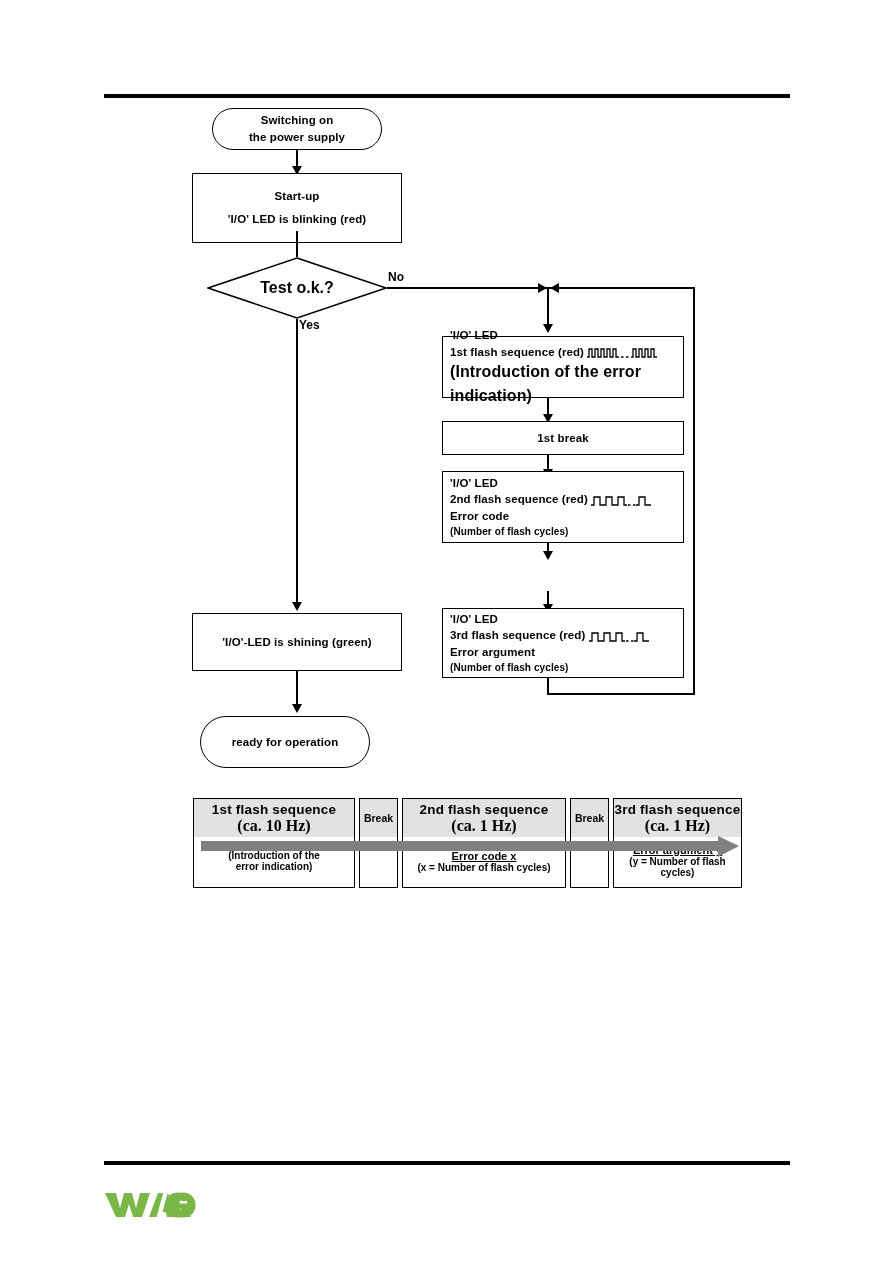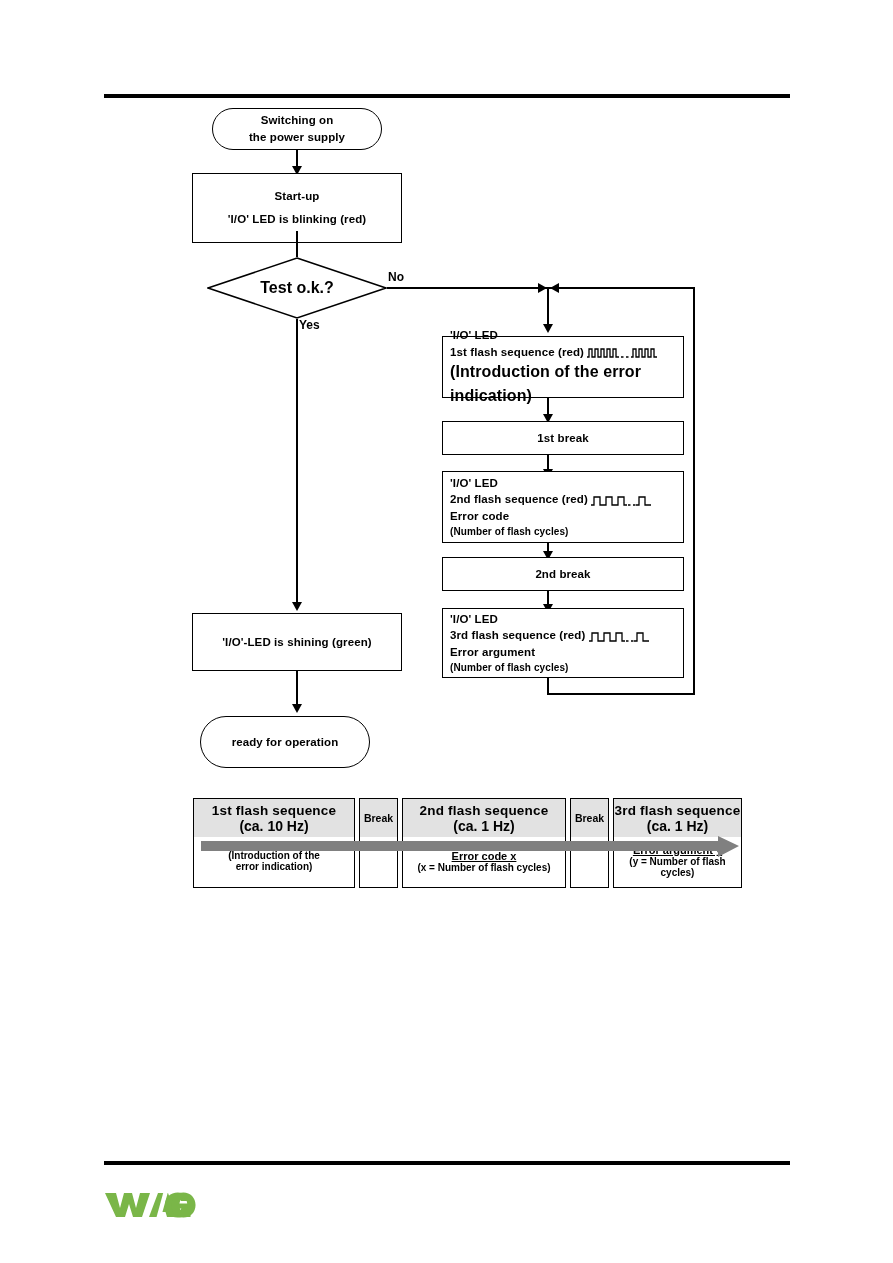--- a/index.html
+++ b/index.html
@@ -139,21 +139,21 @@
   .tcol .tbody {
     box-sizing: border-box;
     height: 48px;
     display: flex;
     flex-direction: column;
     align-items: center;
     justify-content: center;
     text-align: center;
   }
   .t-title { font-size: 13.5px; font-weight: 700; letter-spacing: .2px; }
-  .t-sub   { font-size: 14px;   font-weight: 600; }
+  .t-sub   { font-size: 16px;   font-weight: 600; font-family: Liberation Serif, serif; }
   .t-main  { font-size: 11px;   font-weight: 700; text-decoration: underline; }
   .t-note  { font-size: 10px;   font-weight: 600; }
   .t-break { font-size: 10.5px; font-weight: 700; }
 
   .gray-arrow {
     position: absolute;
     left: 0;
     top: 38px;
     width: 549px;
     height: 22px;
@@ -239,23 +239,20 @@
         <path d="M37,10 L45,10" fill="none" stroke="#000" stroke-width="1.3" stroke-dasharray="2.5,2.5"></path>
         <path d="M45,10 L48,10 L48,2 L54,2 L54,10 L60,10" fill="none" stroke="#000" stroke-width="1.3"></path>
       </svg>
     </span>
     <span class="ln">Error code</span>
     <span class="ln" style="font-size:10px;">(Number of flash cycles)</span>
   </div>
   <div class="ln-v" style="left:547px; top:543px; height:14px;"></div>
   <div class="arrow-down" style="left:543px; top:551px;"></div>
 
-  <div class="node" style="left:442px; top:557px; width:242px; height:34px;">
-    <span class="ln">2nd break</span>
-  </div>
   <div class="ln-v" style="left:547px; top:591px; height:16px;"></div>
   <div class="arrow-down" style="left:543px; top:604px;"></div>
 
   <div class="node left-text" style="left:442px; top:608px; width:242px; height:70px;">
     <span class="ln">'I/O'  LED</span>
     <span class="ln">
       <span>3rd flash sequence (red)</span>
       <svg class="wave" width="62" height="11" viewBox="0 0 62 11">
         <path d="M0,10 L3,10 L3,2 L9,2 L9,10 L15,10 L15,2 L21,2 L21,10 L27,10 L27,2 L33,2 L33,10 L36,10" fill="none" stroke="#000" stroke-width="1.3"></path>
         <path d="M37,10 L45,10" fill="none" stroke="#000" stroke-width="1.3" stroke-dasharray="2.5,2.5"></path>

